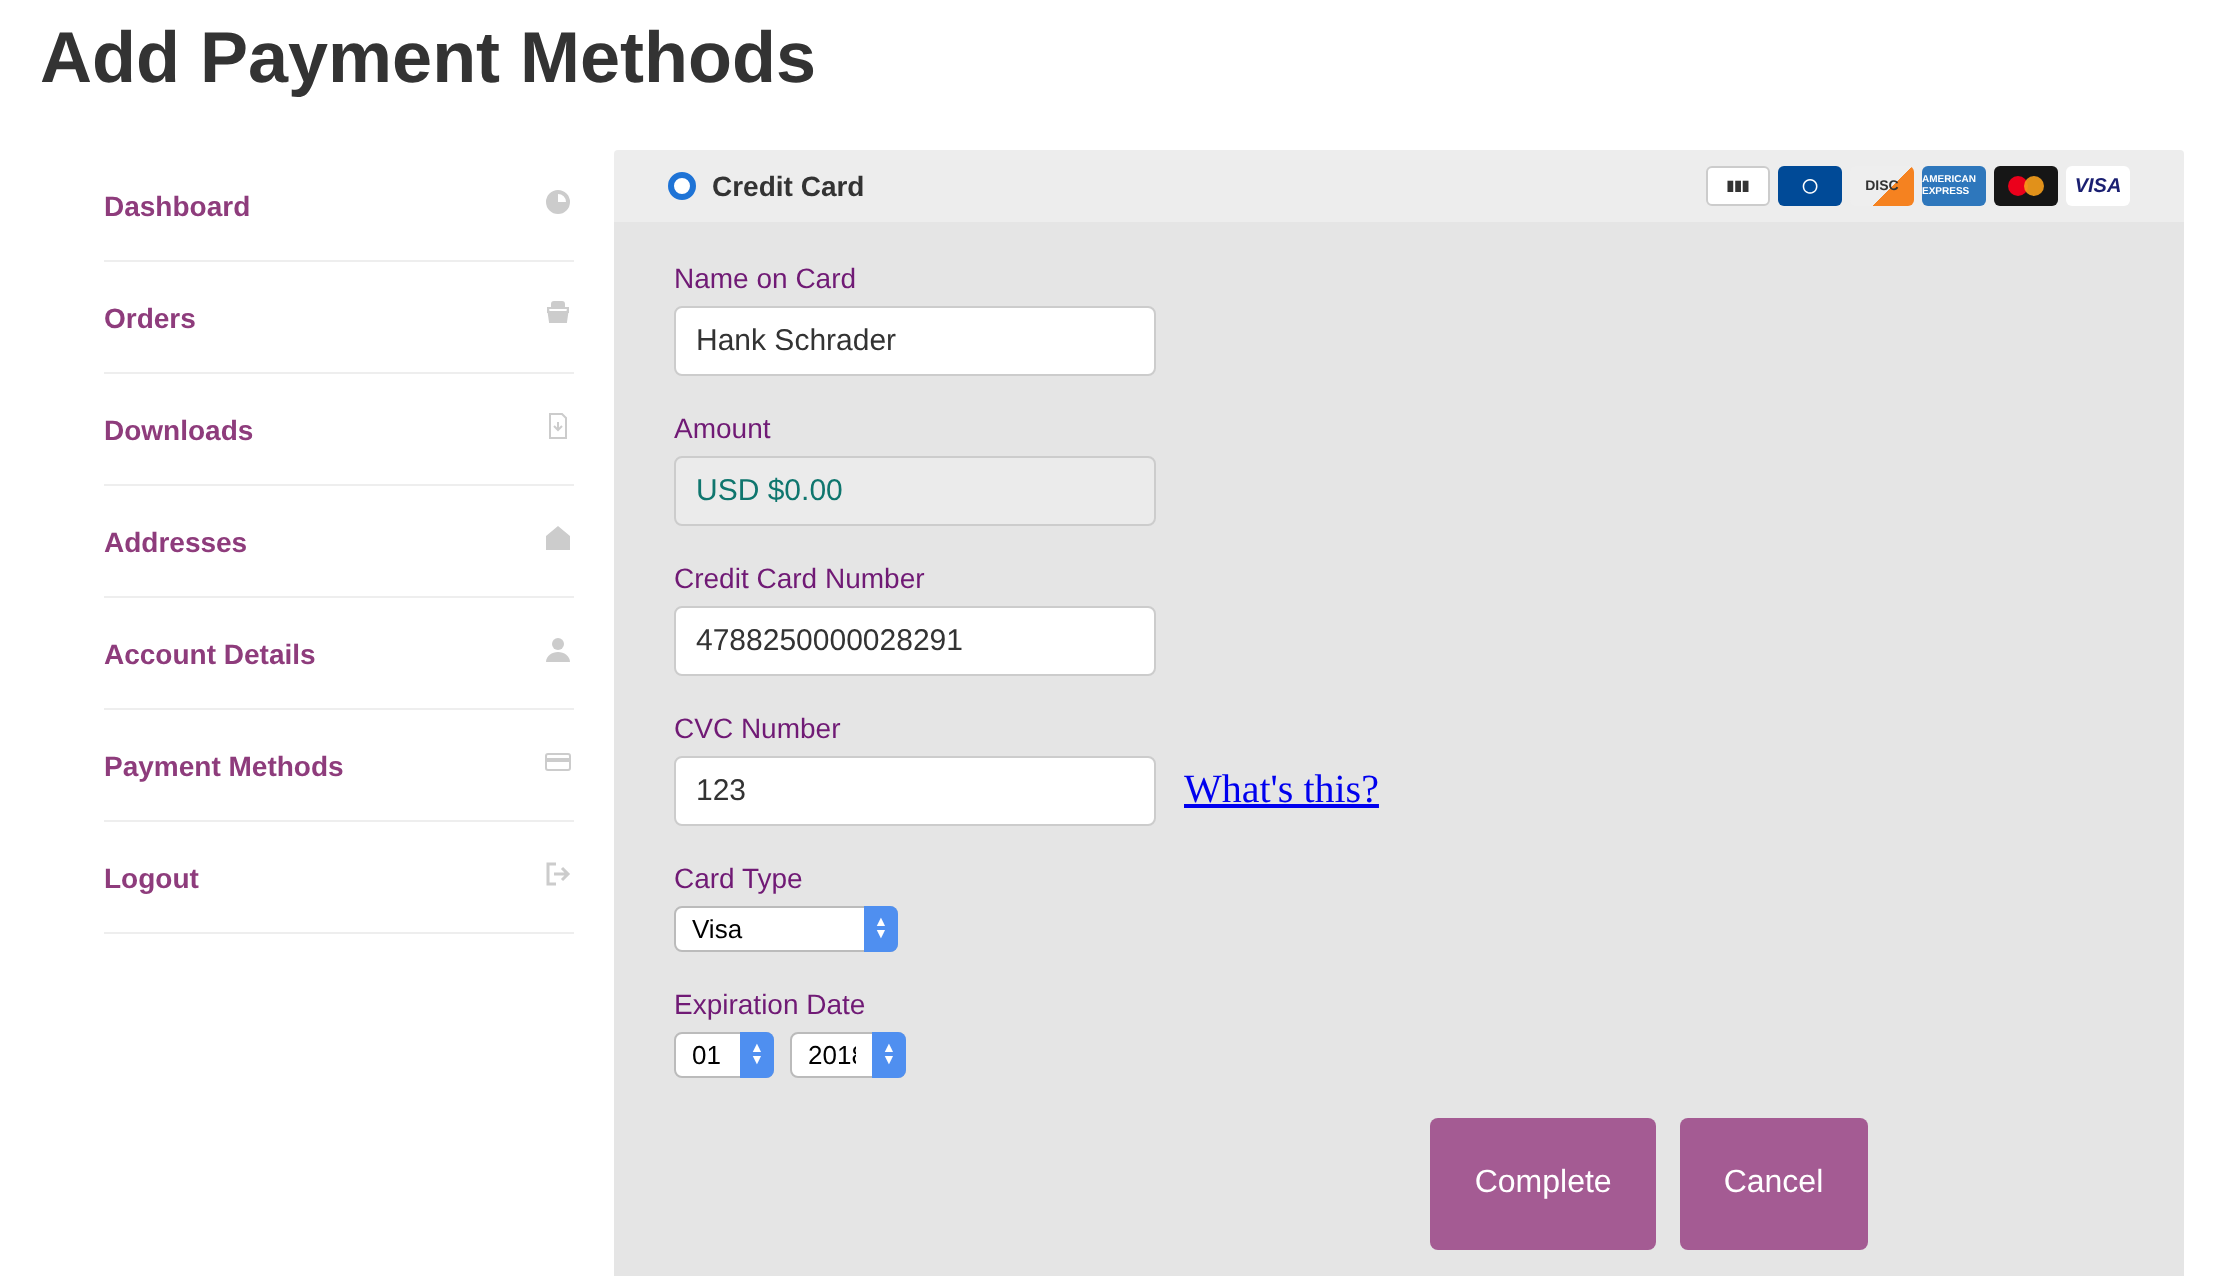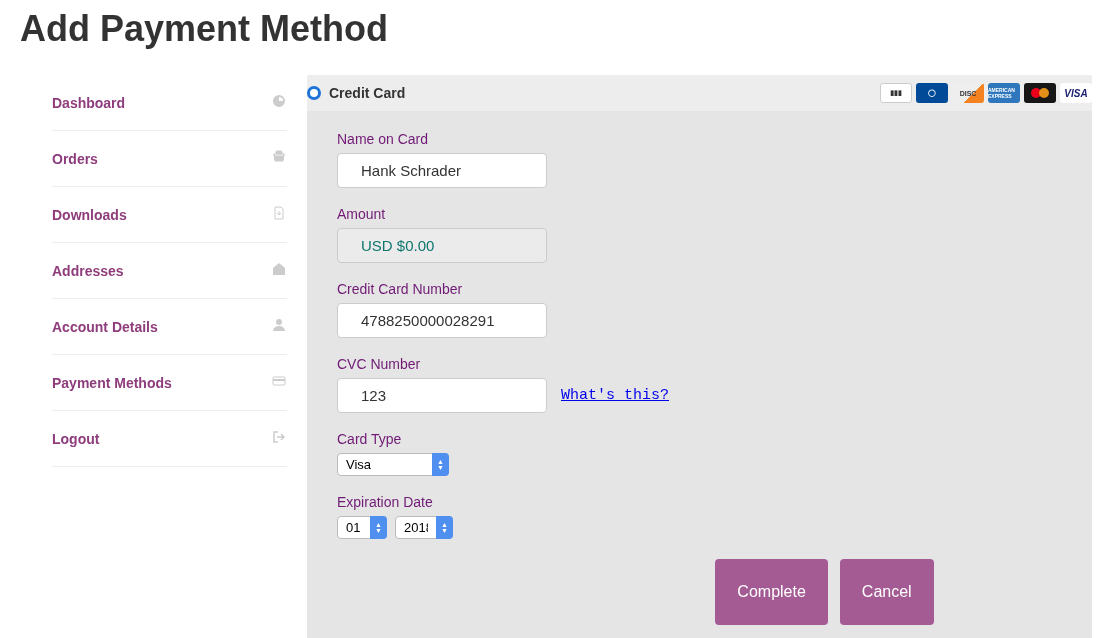--- a/index.html
+++ b/index.html
@@ -41,21 +41,21 @@
     }
     .sidebar-item .icon {
       color: #ccc;
       font-size: 14px;
     }
     .main {
       flex: 1;
     }
     .cc-header {
       background: #ededed;
-      padding: 8px 0;
+      padding: 8px 27px;
       display: flex;
       align-items: center;
       justify-content: space-between;
       border-radius: 2px 2px 0 0;
     }
     .cc-header-left {
       display: flex;
       align-items: center;
       gap: 8px;
     }
@@ -140,43 +140,43 @@
     .form-group {
       margin-bottom: 18px;
     }
     .form-label {
       display: block;
       font-size: 14px;
       color: #701a75;
       margin-bottom: 6px;
     }
     .form-input {
-      width: 210px;
-      padding: 8px 23px;
+      width: 241px;
+      padding: 8px 10px;
       font-size: 15px;
       border: 1px solid #ccc;
       border-radius: 4px;
       background: #fff;
       color: #333;
     }
     .form-input.disabled {
       background: #ebebeb;
       color: #0f766e;
     }
     .cvc-row {
       display: flex;
       align-items: center;
       gap: 14px;
     }
     .help-link {
       color: #0000ee;
       text-decoration: underline;
-      font-size: 15px;
+      font-size: 20px;
       cursor: pointer;
-      font-family: Liberation Mono, monospace;
+      font-family: Liberation Serif, serif;
     }
     .select-wrapper {
       position: relative;
       display: inline-block;
     }
     .form-select {
       padding: 3px 24px 3px 8px;
       font-size: 13px;
       border: 1px solid #bbb;
       border-radius: 4px;
@@ -227,21 +227,21 @@
       color: #fff;
       background: #a45b93;
       border: none;
       border-radius: 4px;
       cursor: pointer;
     }
   </style>
 </head>
 <body>
 
-<h1 class="page-title">Add Payment Method</h1>
+<h1 class="page-title">Add Payment Methods</h1>
 
 <div class="container">
 
   <nav class="sidebar">
     <div class="sidebar-item">
       <span>Dashboard</span>
       <span class="icon">
         <svg width="16" height="16" viewBox="0 0 16 16">
             <path fill="currentColor" d="M8 2a6 6 0 100 12A6 6 0 008 2zm0 2a4 4 0 014 4h-4V4z"></path>
           </svg>

